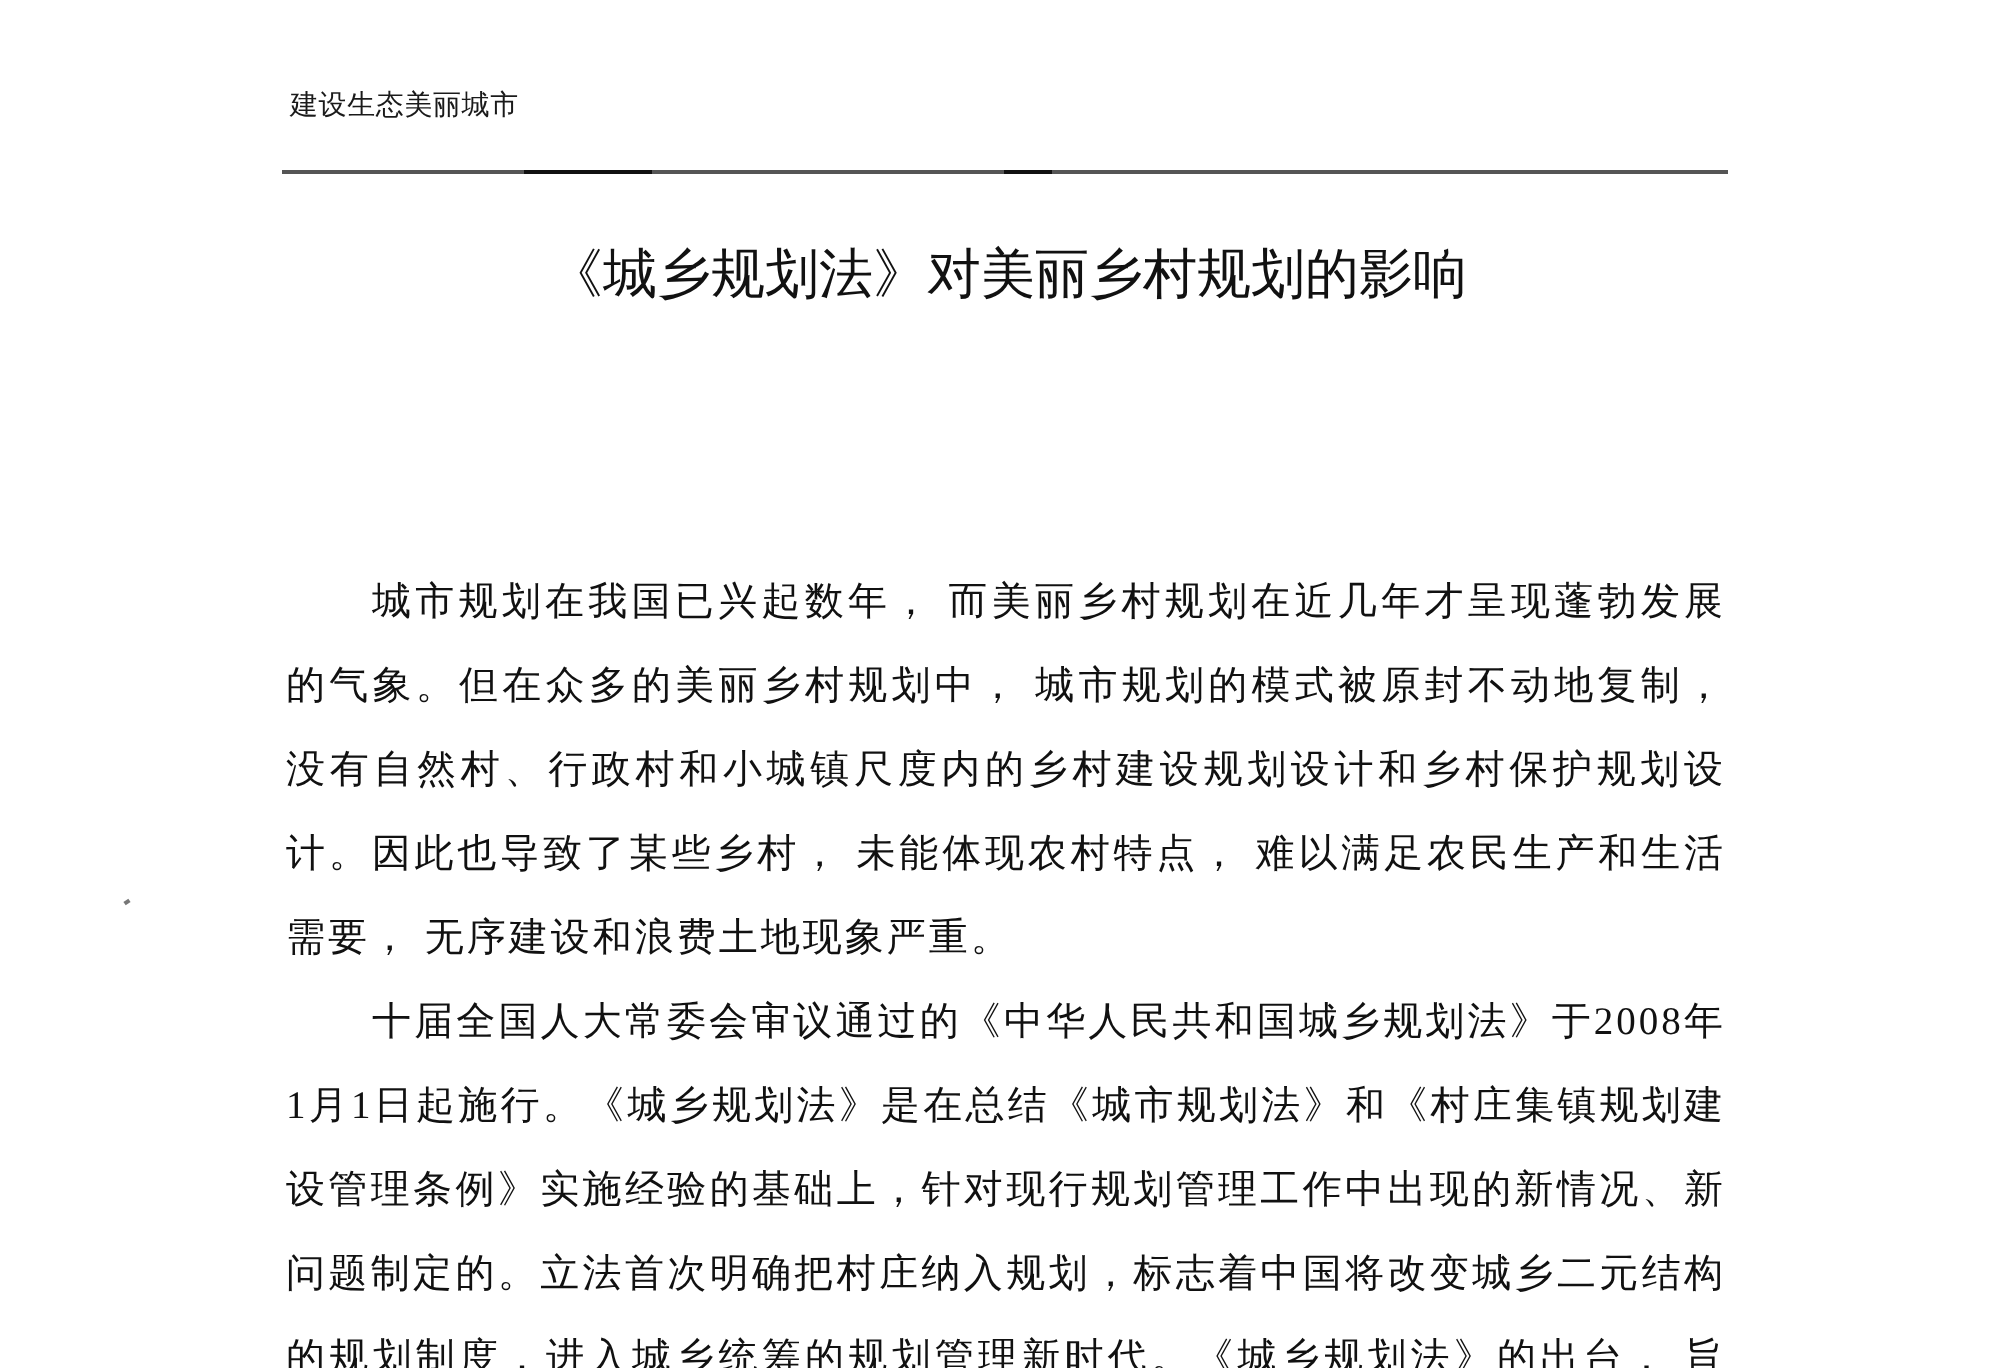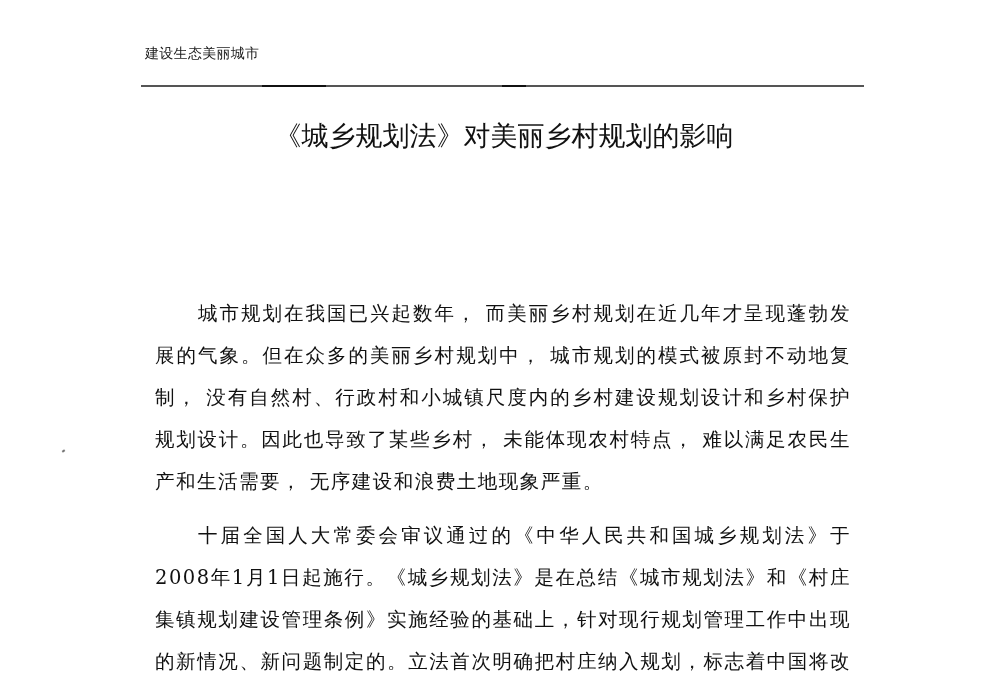--- a/index.html
+++ b/index.html
@@ -79,22 +79,23 @@
       top: 281px;
       width: 720px;
       font-size: 19.5px;
       line-height: 42px;
       letter-spacing: 1.5px;
       color: #111111;
       text-align: justify;
       text-justify: inter-character;
     }
     .body-text p {
-      margin: 12px;
+      margin: 0;
       text-indent: 43px;
+      font-family: Liberation Serif, serif;
     }
     .scan-speck {
       position: absolute;
       left: 62px;
       top: 450px;
       width: 3px;
       height: 2px;
       background: #777777;
       transform: rotate(-35deg);
     }
@@ -104,21 +105,21 @@
 
 <div class="page">
 
   <div class="running-header">建设生态美丽城市</div>
 
   <div class="header-rule">
     <div class="thick-a"></div>
     <div class="thick-b"></div>
   </div>
 
-  <h1 class="title" style="margin:0;font-weight:normal;font-family:Liberation Mono, monospace;">《城乡规划法》对美丽乡村规划的影响</h1>
+  <h1 class="title" style="margin:0;font-weight:normal;">《城乡规划法》对美丽乡村规划的影响</h1>
 
 
   <div class="body-text">
     <p>城市规划在我国已兴起数年， 而美丽乡村规划在近几年才呈现蓬勃发展的气象。但在众多的美丽乡村规划中， 城市规划的模式被原封不动地复制， 没有自然村、行政村和小城镇尺度内的乡村建设规划设计和乡村保护规划设计。因此也导致了某些乡村， 未能体现农村特点， 难以满足农民生产和生活需要， 无序建设和浪费土地现象严重。</p>
     <p>十届全国人大常委会审议通过的《中华人民共和国城乡规划法》于2008年1月1日起施行。《城乡规划法》是在总结《城市规划法》和《村庄集镇规划建设管理条例》实施经验的基础上，针对现行规划管理工作中出现的新情况、新问题制定的。立法首次明确把村庄纳入规划，标志着中国将改变城乡二元结构的规划制度，进入城乡统筹的规划管理新时代。《城乡规划法》的出台， 旨在加强城乡规划管</p>
   </div>
 
   <div class="scan-speck"></div>
 </div>
 

